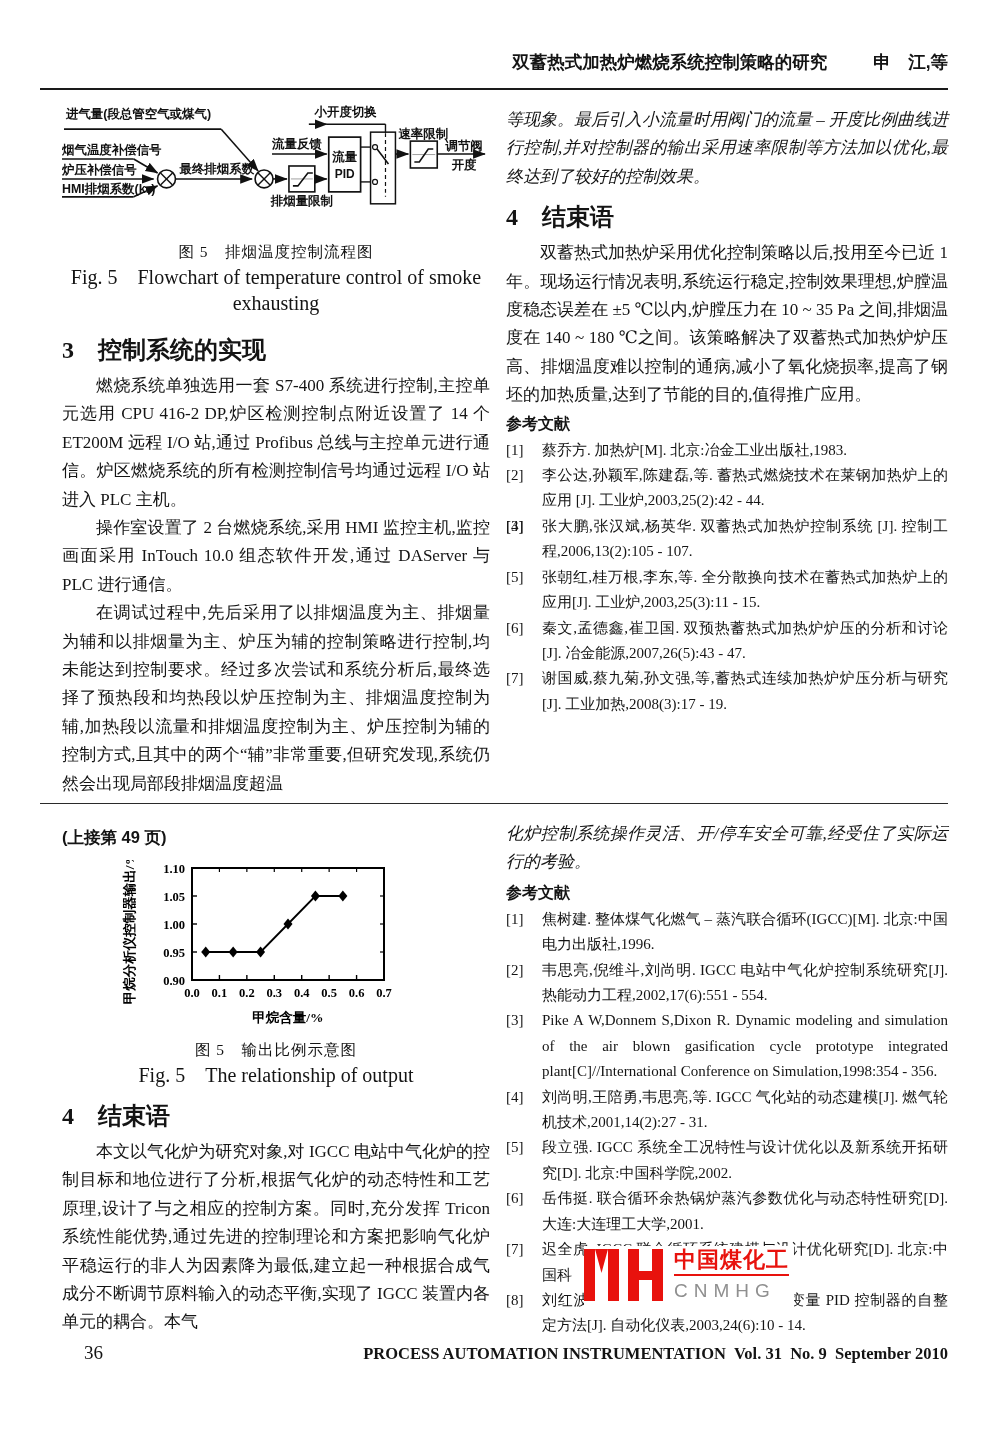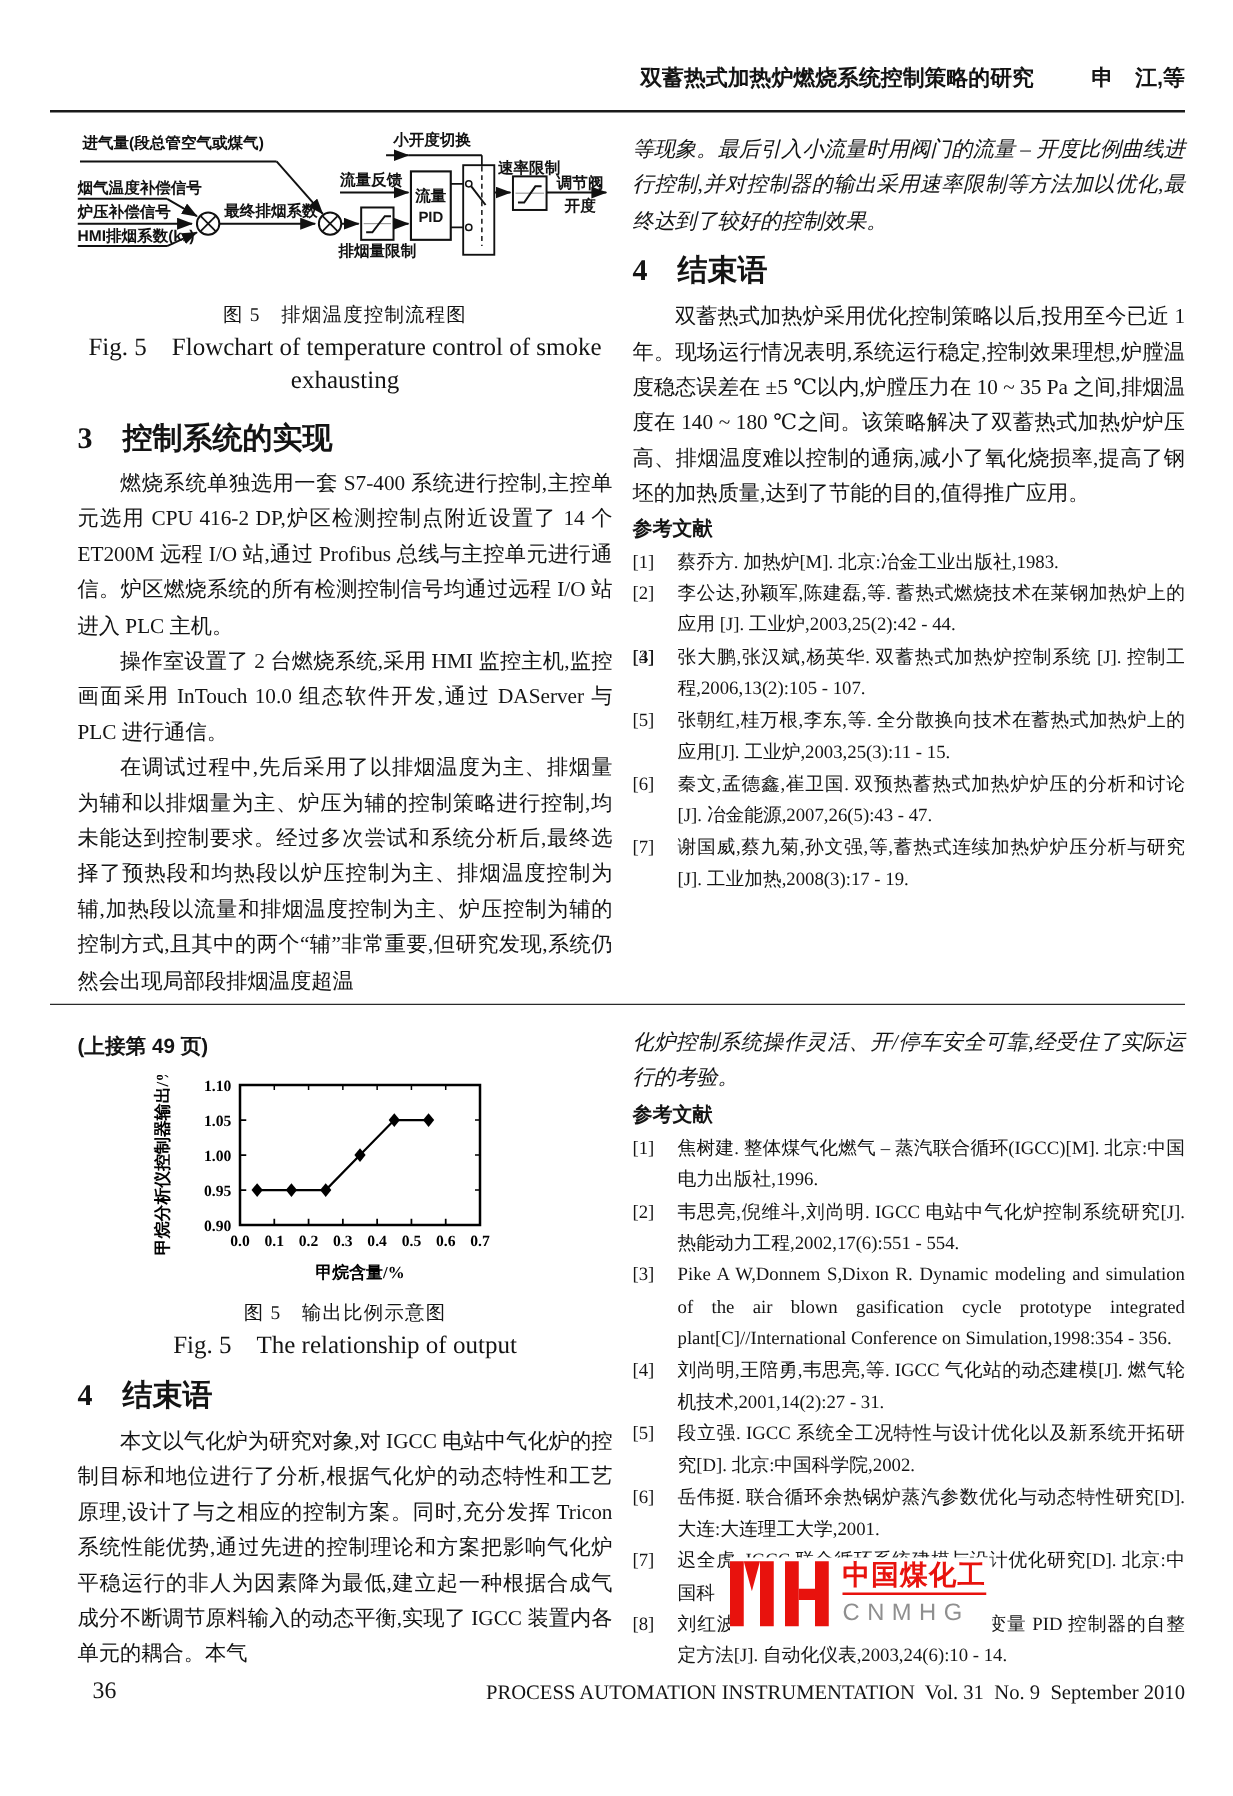--- a/index.html
+++ b/index.html
@@ -52,22 +52,22 @@
 
   
   .logo { position:absolute; left:584px; top:1246px; width:210px; height:61px;
     background:#ffffff; z-index:6; display:flex; align-items:flex-start; gap:6px; }
   .logo-text { font-family:"Liberation Sans","DejaVu Sans",sans-serif; padding-top:2px; }
   .logo-cn { color:#e8120d; font-weight:bold; font-size:22px; line-height:24px;
     border-bottom:2px solid #e8120d; padding-bottom:2px; letter-spacing:1px; }
   .logo-en { color:#8f8f8f; font-size:19px; line-height:26px; letter-spacing:6px; margin-top:2px; }
 
   
-  .footer-page { position:absolute; left:74px; top:1342px; font-size:19px; }
-  .footer-journal { position:absolute; right:38px; top:1344px; font-weight:normal; font-size:16.5px; white-space:pre;text-align:right; }
+  .footer-page { position:absolute; left:84px; top:1342px; font-size:19px; }
+  .footer-journal { position:absolute; right:38px; top:1344px; font-weight:bold; font-size:16.5px; white-space:pre;text-align:right; }
 </style>
 </head>
 <body>
 
 <div class="page-header">
   <span>双蓄热式加热炉燃烧系统控制策略的研究</span>
   <span>申　江,等</span>
 </div>
 <div class="header-rule"></div>
 

